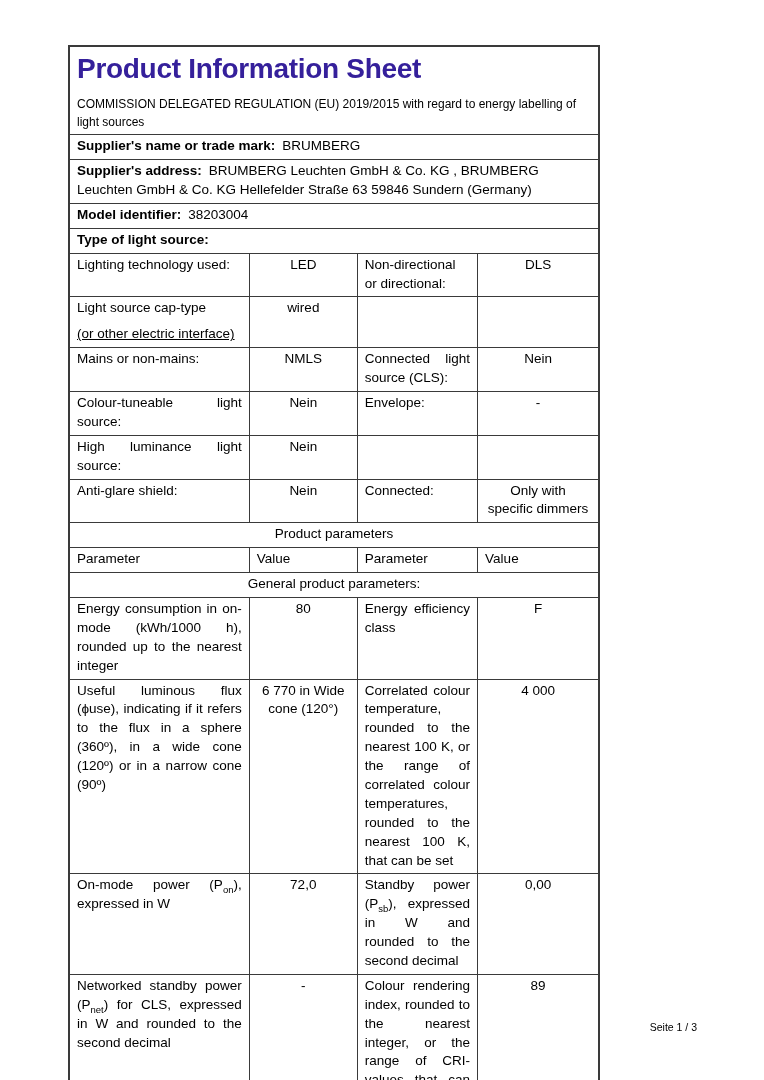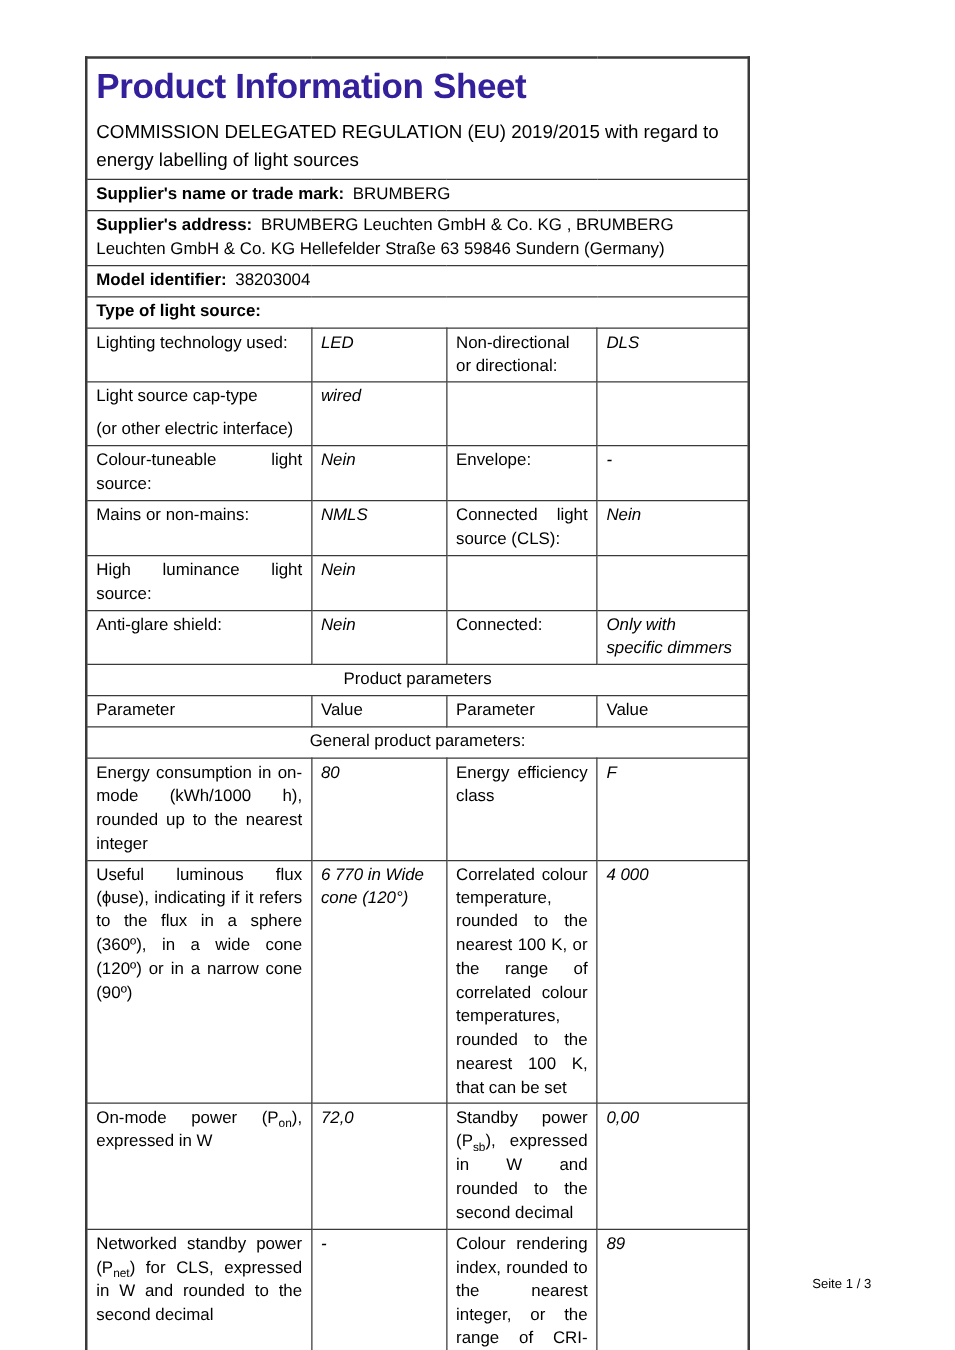--- a/index.html
+++ b/index.html
@@ -31,35 +31,35 @@
   col.c2{ width:20.4%; }
   col.c3{ width:22.7%; }
   col.c4{ width:22.9%; }
 
   td.title-cell{ padding:6px 8px 8px 8px; }
   h1.doc-title{
     margin:0 0 7px 0; padding:0;
     font-size:28px; font-weight:bold; color:var(--accent);
     letter-spacing:-0.3px;
   }
-  .doc-subtitle{ font-size:15px; line-height:1.5; color:#000; }
+  .doc-subtitle{ font-size:12px; line-height:1.5; color:#000; }
 
   td.info-cell{ padding:4px 7px 5px 7px; line-height:1.5; }
   .lbl-b{ font-weight:bold; }
   .lbl-val{ margin-left:7px; }
 
   td.plabel{ text-align:justify; }
-  td.pvalue{ white-space:pre-line;font-style:italic; }
+  td.pvalue{ text-align:center; white-space:pre-line; }
 
   td.section-hdr{
     text-align:center; font-weight:normal; padding:1px 7px 2px 7px;
   }
   td.compact{ padding-top:1px; padding-bottom:2px; }
 
-  .cap-line2{ margin-top:7px; }
+  .cap-line2{ margin-top:7px;text-decoration:underline; }
 
   sub{ font-size:9.5px; line-height:0; }
 
   .footer{
     position:absolute; top:1006px; right:67px;
     font-size:10.5px; color:#000;margin-top:15px;
   }
 </style>
 </head>
 <body>
@@ -116,31 +116,31 @@
       <td>
         <div>Light source cap-type</div>
         <div class="cap-line2">(or other electric interface)</div>
       </td>
       <td class="pvalue">wired</td>
       <td class="plabel"></td>
       <td class="pvalue"></td>
     </tr>
 
     <tr>
+      <td class="plabel">Mains or non-mains:</td>
+      <td class="pvalue">NMLS</td>
+      <td class="plabel">Connected light source (CLS):</td>
+      <td class="pvalue">Nein</td>
+    </tr>
+
+    <tr>
       <td class="plabel compact">Colour-tuneable light source:</td>
       <td class="pvalue compact">Nein</td>
       <td class="plabel compact">Envelope:</td>
       <td class="pvalue compact">-</td>
-    </tr>
-
-    <tr>
-      <td class="plabel">Mains or non-mains:</td>
-      <td class="pvalue">NMLS</td>
-      <td class="plabel">Connected light source (CLS):</td>
-      <td class="pvalue">Nein</td>
     </tr>
 
     <tr>
       <td class="plabel compact">High luminance light source:</td>
       <td class="pvalue compact">Nein</td>
       <td class="plabel compact"></td>
       <td class="pvalue compact"></td>
     </tr>
 
     <tr>

